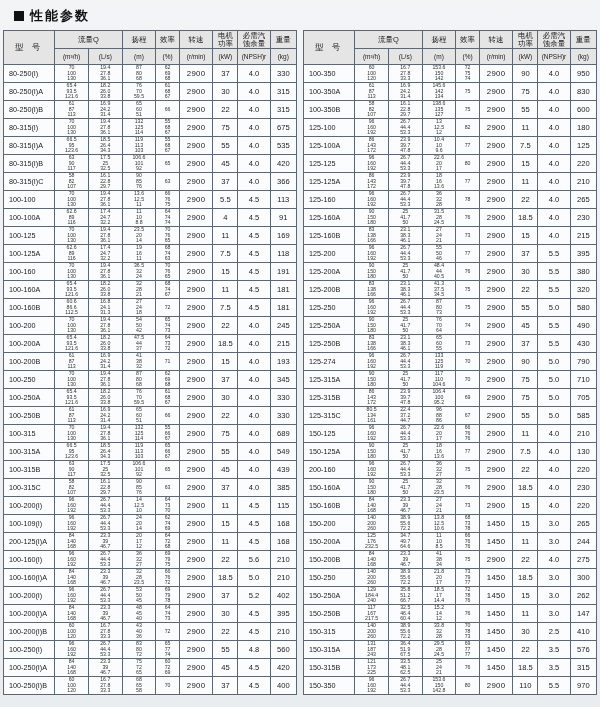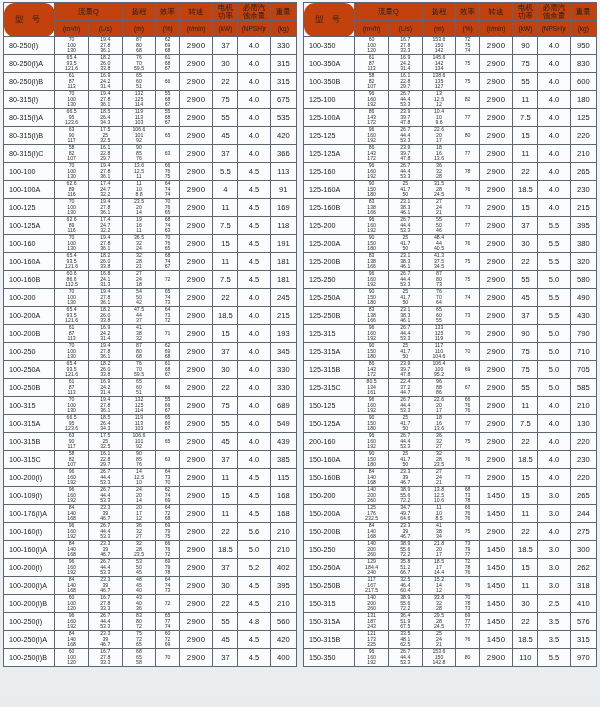--- a/index.html
+++ b/index.html
@@ -30,39 +30,43 @@
   }
   col.c1{width:17.5%}col.c2{width:11.5%}col.c3{width:11.5%}
   col.c4{width:11.5%}col.c5{width:8%}col.c6{width:11.5%}
   col.c7{width:8.5%}col.c8{width:11%}col.c9{width:9%}
   th,td{
     border:1px solid #5d6773;
     padding:0;margin:0;text-align:center;vertical-align:middle;
     overflow:hidden;
   }
   thead th{
-    background:#c2410c;font-weight:normal;color:#222;
+    background:#e5e5e5;font-weight:normal;color:#222;
   }
   th.h-label{font-size:7.5px;height:17px;line-height:8px;}
   th.h-unit{font-size:6.5px;height:15px;}
-  th.h-model{font-size:8.5px;letter-spacing:3px;border-radius:11px;}
+  th.h-model{font-size:8.5px;letter-spacing:3px;}
   tbody tr{height:18px;}
   td.c-model{
     font-size:7.2px;text-align:left;padding-left:5px;white-space:nowrap;
     background:#fbfcfd;
   }
   td.c-stack{font-size:5.2px;color:#333;}
   td.c-stack div{line-height:5.6px;}
   td.c-single{font-size:7.6px;}
   td.c-rpm{font-size:7.8px;letter-spacing:0.3px;}
 </style>
 </head>
 <body>
 
 <div class="page">
+  <div class="title-bar">
+    <span class="title-bullet"></span>
+    <span class="title-text">性能参数</span>
+  </div>
 
   <div class="tables-wrap">
 
     <table>
       <colgroup>
         <col class="c1">
           <col class="c2">
           <col class="c3">
           <col class="c4">
           <col class="c5">
@@ -780,21 +784,21 @@
               <div>62</div>
               <div>74</div>
               <div>69</div>
             </td>
             <td class="c-single c-rpm">2900</td>
             <td class="c-single">15</td>
             <td class="c-single">4.5</td>
             <td class="c-single">168</td>
           </tr>
           <tr>
-            <td class="c-model">100-176(I)A</td>
+            <td class="c-model">200-125(I)A</td>
             <td class="c-stack">
               <div>84</div>
               <div>140</div>
               <div>168</div>
             </td>
             <td class="c-stack">
               <div>23.3</div>
               <div>39</div>
               <div>46.7</div>
             </td>
@@ -1465,21 +1469,21 @@
             </td>
             <td class="c-stack">
               <div>73</div>
             </td>
             <td class="c-single c-rpm">2900</td>
             <td class="c-single">37</td>
             <td class="c-single">5.5</td>
             <td class="c-single">430</td>
           </tr>
           <tr>
-            <td class="c-model">125-315</td>
+            <td class="c-model">125-274</td>
             <td class="c-stack">
               <div>96</div>
               <div>160</div>
               <div>192</div>
             </td>
             <td class="c-stack">
               <div>26.7</div>
               <div>44.4</div>
               <div>53.3</div>
             </td>
@@ -1847,21 +1851,21 @@
               <div>15.2</div>
               <div>14</div>
               <div>12</div>
             </td>
             <td class="c-stack">
               <div>76</div>
             </td>
             <td class="c-single c-rpm">1450</td>
             <td class="c-single">11</td>
             <td class="c-single">3.0</td>
-            <td class="c-single">318</td>
+            <td class="c-single">147</td>
           </tr>
           <tr>
             <td class="c-model">150-315</td>
             <td class="c-stack">
               <div>140</div>
               <div>200</div>
               <div>260</div>
             </td>
             <td class="c-stack">
               <div>38.9</div>

